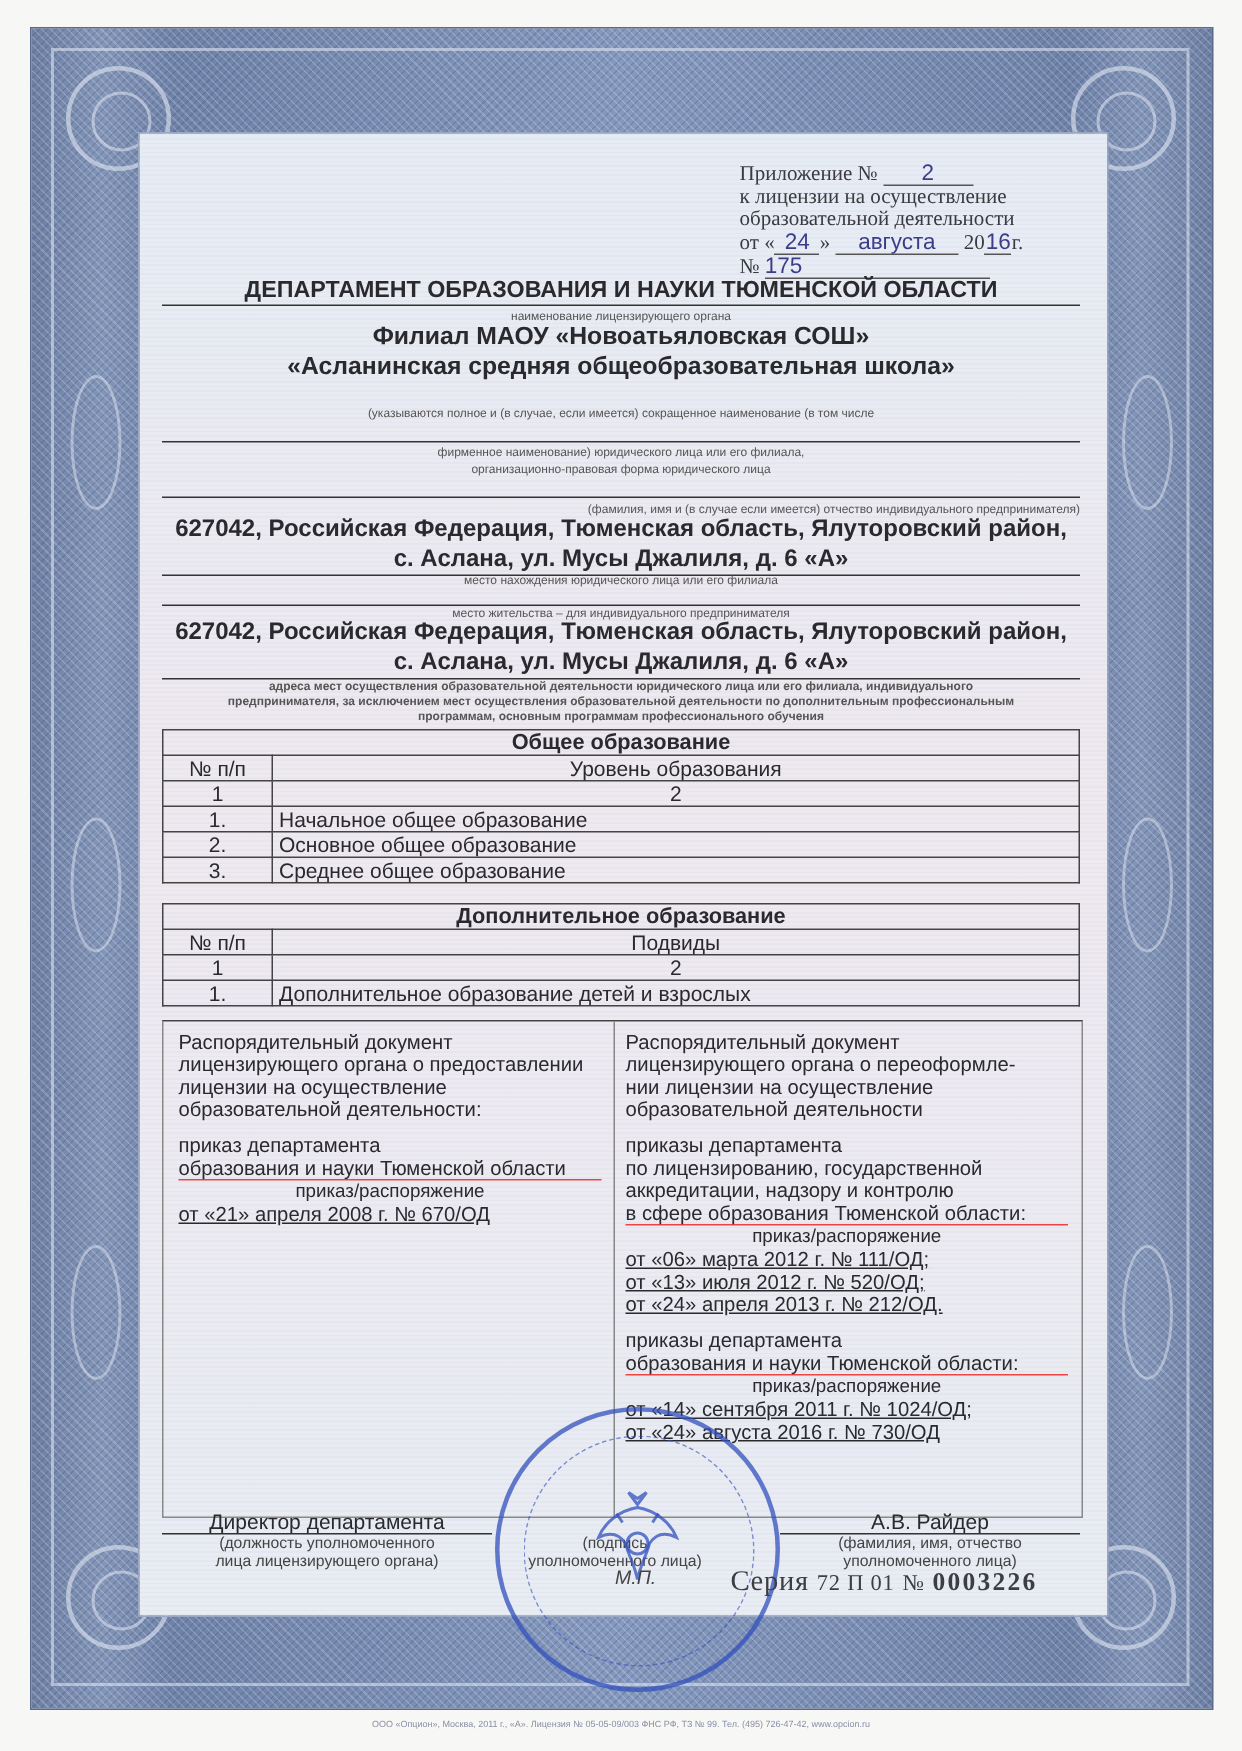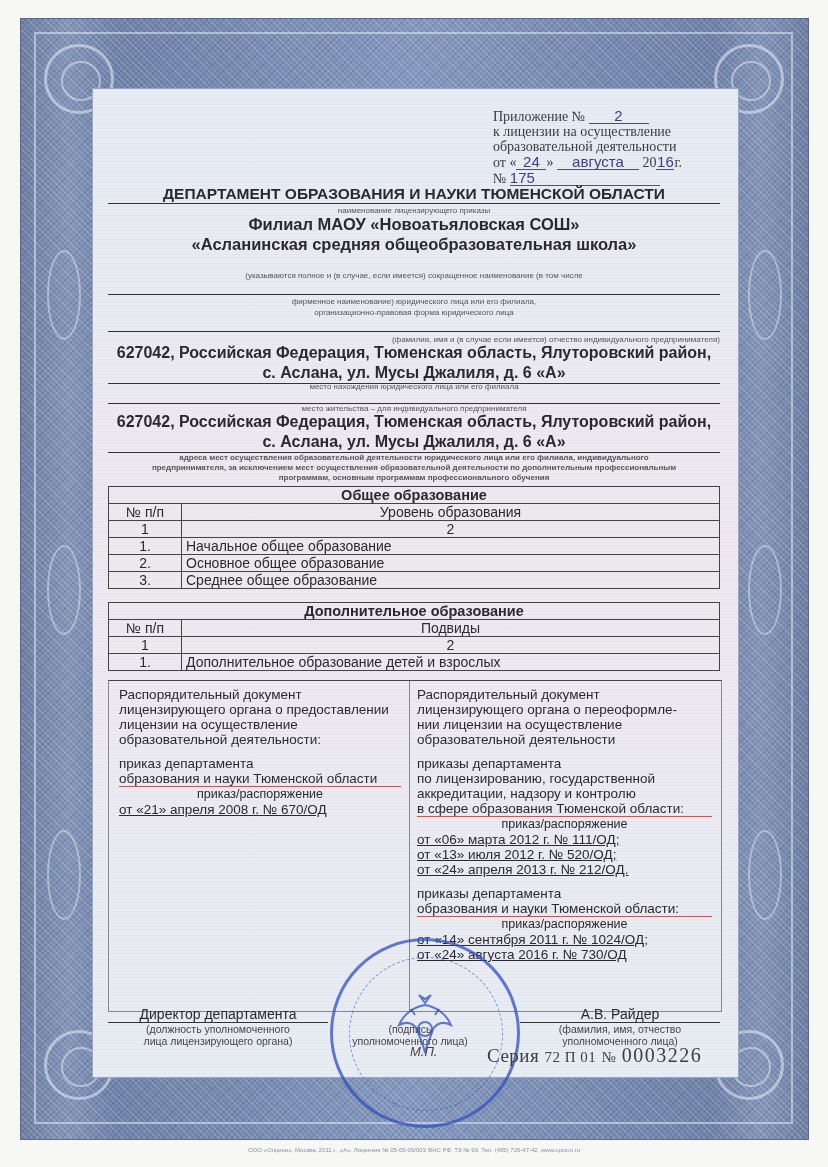--- a/index.html
+++ b/index.html
@@ -75,21 +75,21 @@
     .col { position: absolute; top: 0; font-size: 13.5px; line-height: 15px; }
     .col .u { text-decoration: underline; }
     .col .ord { text-align: center; font-size: 12.5px; }
     .col .hr { border-bottom: 1px solid #ef4444; }
     .col p { margin: 0; }
 
     .sig { position: absolute; top: 1006px; font-size: 14px; }
     .sig-cap { font-size: 10.5px; color: #444; text-align: center; line-height: 12px; }
     .serial { position: absolute; left: 487px; top: 1044px; font-family: "Liberation Serif", serif;
       font-size: 19px; color: #3d3d45; letter-spacing: 0.5px; }
-    .serial .num { font-size: 20px; font-weight: normal; letter-spacing: 1.5px; margin-top: 16px; }
+    .serial .num { font-size: 17px; font-weight: bold; letter-spacing: 1.5px; margin-top: 16px; }
 
     .stamp {
       position: absolute; left: 330px; top: 938px; width: 190px; height: 190px;
       border-radius: 50%; border: 3px solid rgba(50,80,190,0.75);
       box-sizing: border-box;
     }
     .stamp::before {
       content: ""; position: absolute; left: 16px; top: 16px; width: 152px; height: 152px;
       border-radius: 50%; border: 1.5px dashed rgba(50,80,190,0.6);
     }
@@ -128,21 +128,21 @@
     <span class="fill" style="width:82px;">августа</span>
     <span>20</span><span class="fill" style="width:18px;">16</span><span>г.</span>
   </div>
   <div>
     <span>№</span>
     <span class="fill" style="width:150px;text-align:left;">175</span>
   </div>
 </div>
 
 <div class="abs line h-title" style="left:108px;top:185px;width:612px;">ДЕПАРТАМЕНТ ОБРАЗОВАНИЯ И НАУКИ ТЮМЕНСКОЙ ОБЛАСТИ</div>
-<div class="abs cap" style="left:108px;top:206px;width:612px;">наименование лицензирующего приказы</div>
+<div class="abs cap" style="left:108px;top:206px;width:612px;">наименование лицензирующего органа</div>
 
 <div class="abs" style="left:108px;top:214px;width:612px;">
   <div class="h-org">Филиал МАОУ «Новоатьяловская СОШ»</div>
   <div class="h-org">«Асланинская средняя общеобразовательная школа»</div>
 </div>
 <div class="abs cap line" style="left:108px;top:271px;width:612px;padding-bottom:14px;">(указываются полное и (в случае, если имеется) сокращенное наименование (в том числе</div>
 <div class="abs cap" style="left:108px;top:297px;width:612px;">фирменное наименование) юридического лица или его филиала,</div>
 <div class="abs cap line" style="left:108px;top:308px;width:612px;padding-bottom:14px;">организационно-правовая форма юридического лица</div>
 <div class="abs cap" style="left:108px;top:335px;width:612px;text-align:right;">(фамилия, имя и (в случае если имеется) отчество индивидуального предпринимателя)</div>
 

